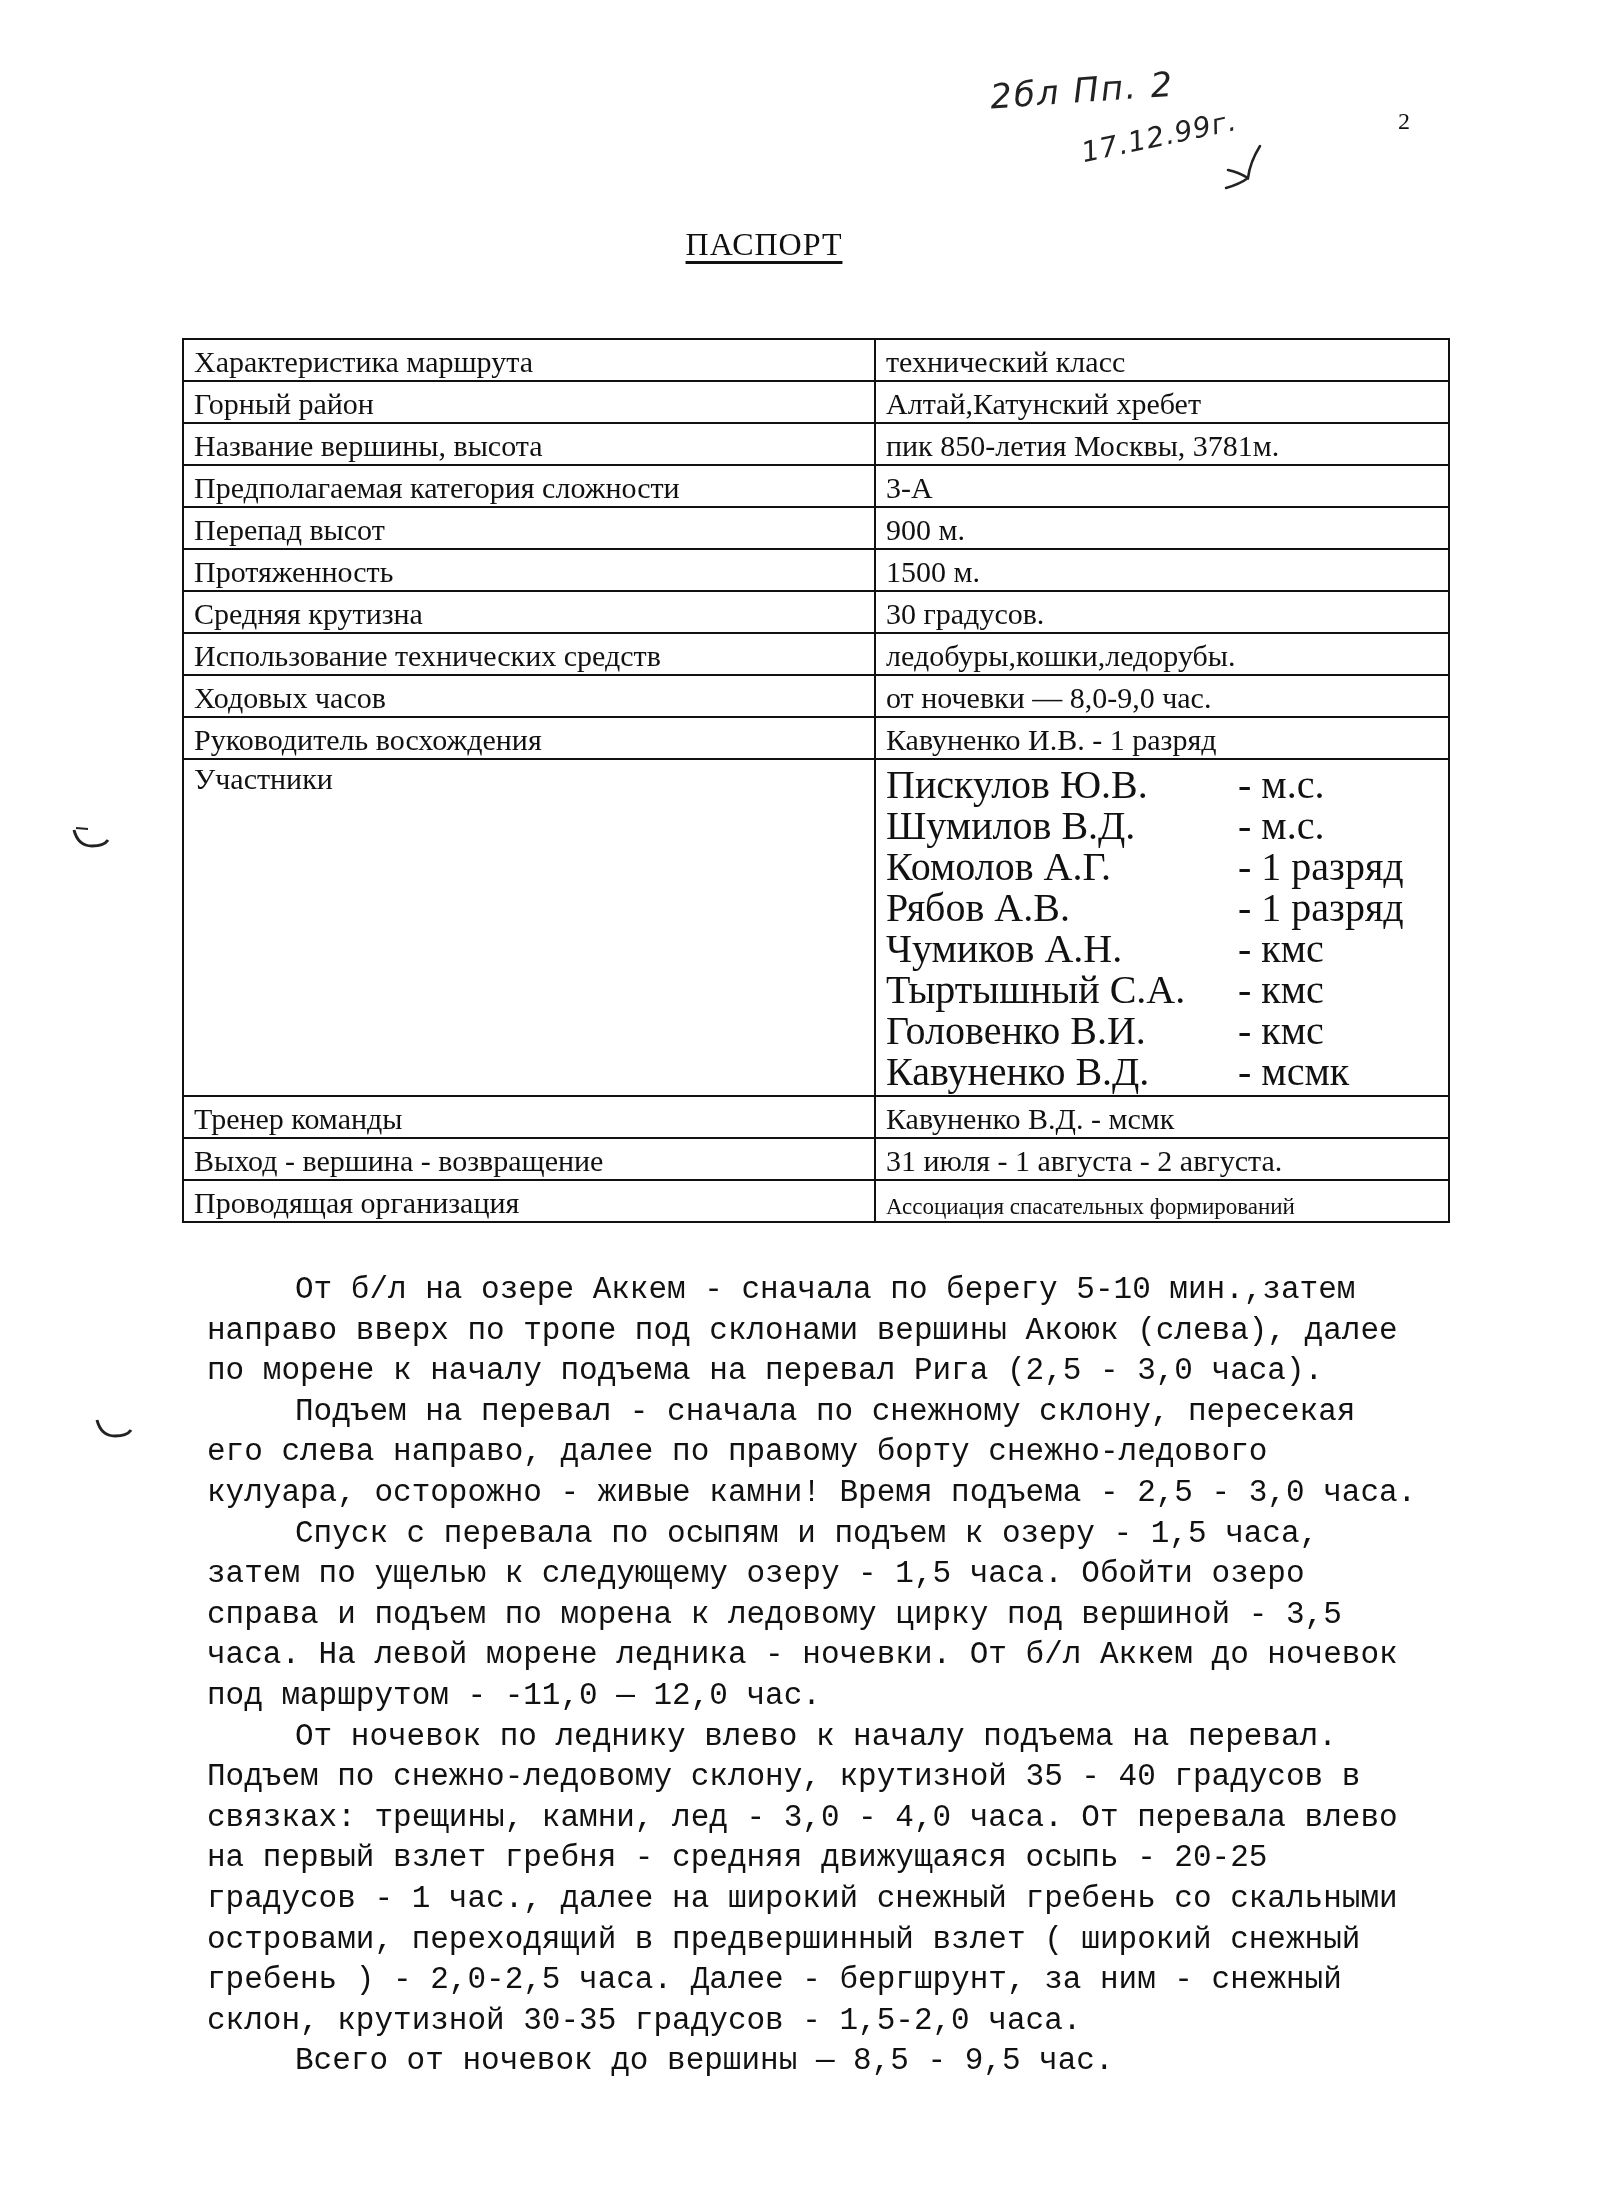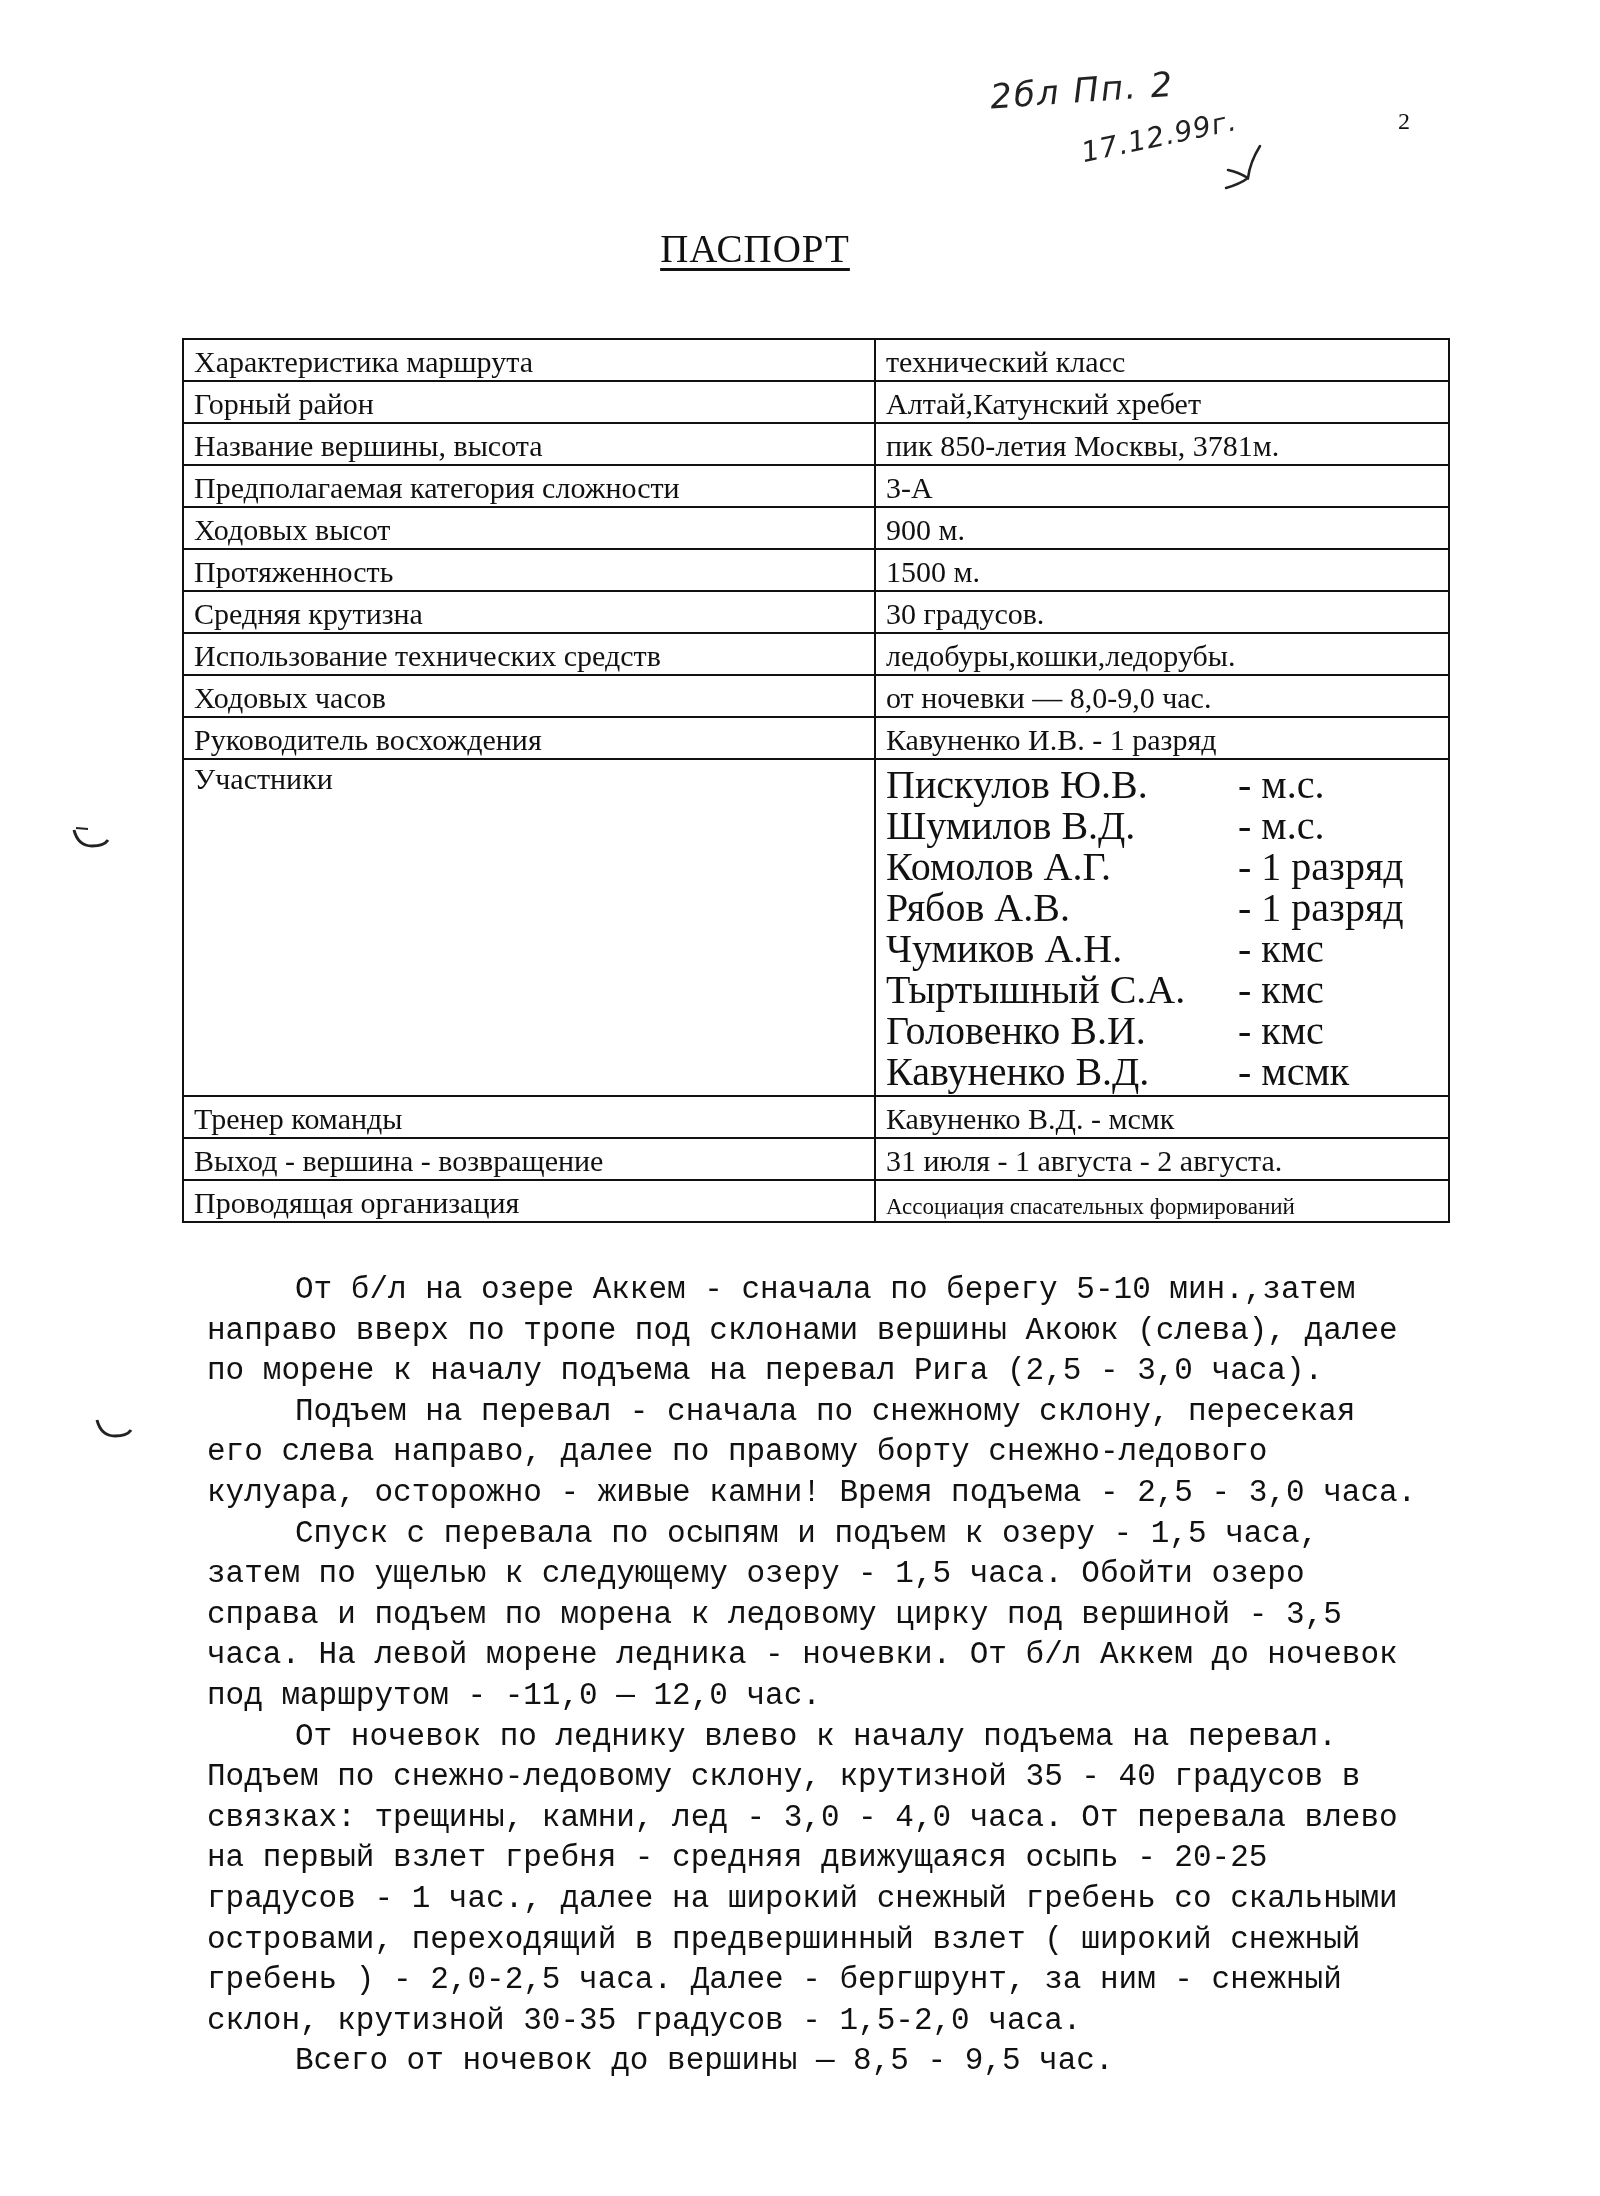--- a/index.html
+++ b/index.html
@@ -10,21 +10,21 @@
     .handwriting {
       position: absolute; left: 985px; top: 62px; width: 330px; height: 120px;
       font-family: "DejaVu Sans", sans-serif; color: #222;
     }
     .hw-line1 { position: absolute; left: 5px; top: 8px; font-size: 34px; font-style: italic; transform: rotate(-4deg); letter-spacing: 2px; }
     .hw-line2 { position: absolute; left: 95px; top: 58px; font-size: 28px; font-style: italic; transform: rotate(-12deg); letter-spacing: 1px; }
     .hw-check { position: absolute; left: 235px; top: 80px; width: 60px; height: 50px; }
     .page-number { position: absolute; left: 1398px; top: 108px; font-size: 24px; }
     .title {
       position: absolute; left: 0; width: 1510px; top: 226px; text-align: center;
-      font-size: 39px; letter-spacing: 1px; text-decoration: underline; text-underline-offset: 6px;
+      font-size: 32px; letter-spacing: 1px; text-decoration: underline; text-underline-offset: 6px; padding-left: 9px;
     }
     .margin-mark { position: absolute; width: 38px; height: 22px; }
     .margin-mark.m1 { left: 72px; top: 826px; }
     .margin-mark.m2 { left: 95px; top: 1416px; }
 
     table.passport {
       position: absolute; left: 182px; top: 338px; width: 1244px;
       border-collapse: collapse; table-layout: fixed;
       font-size: 30px; line-height: 1;
     }
@@ -81,21 +81,21 @@
     </tr>
     <tr>
       <td class="label">Название вершины, высота</td>
       <td class="value">пик 850-летия Москвы, 3781м.</td>
     </tr>
     <tr>
       <td class="label">Предполагаемая  категория  сложности</td>
       <td class="value">3-А</td>
     </tr>
     <tr>
-      <td class="label">Ходовых  высот</td>
+      <td class="label">Перепад  высот</td>
       <td class="value">900 м.</td>
     </tr>
     <tr>
       <td class="label">Протяженность</td>
       <td class="value">1500 м.</td>
     </tr>
     <tr>
       <td class="label">Средняя крутизна</td>
       <td class="value">30 градусов.</td>
     </tr>

